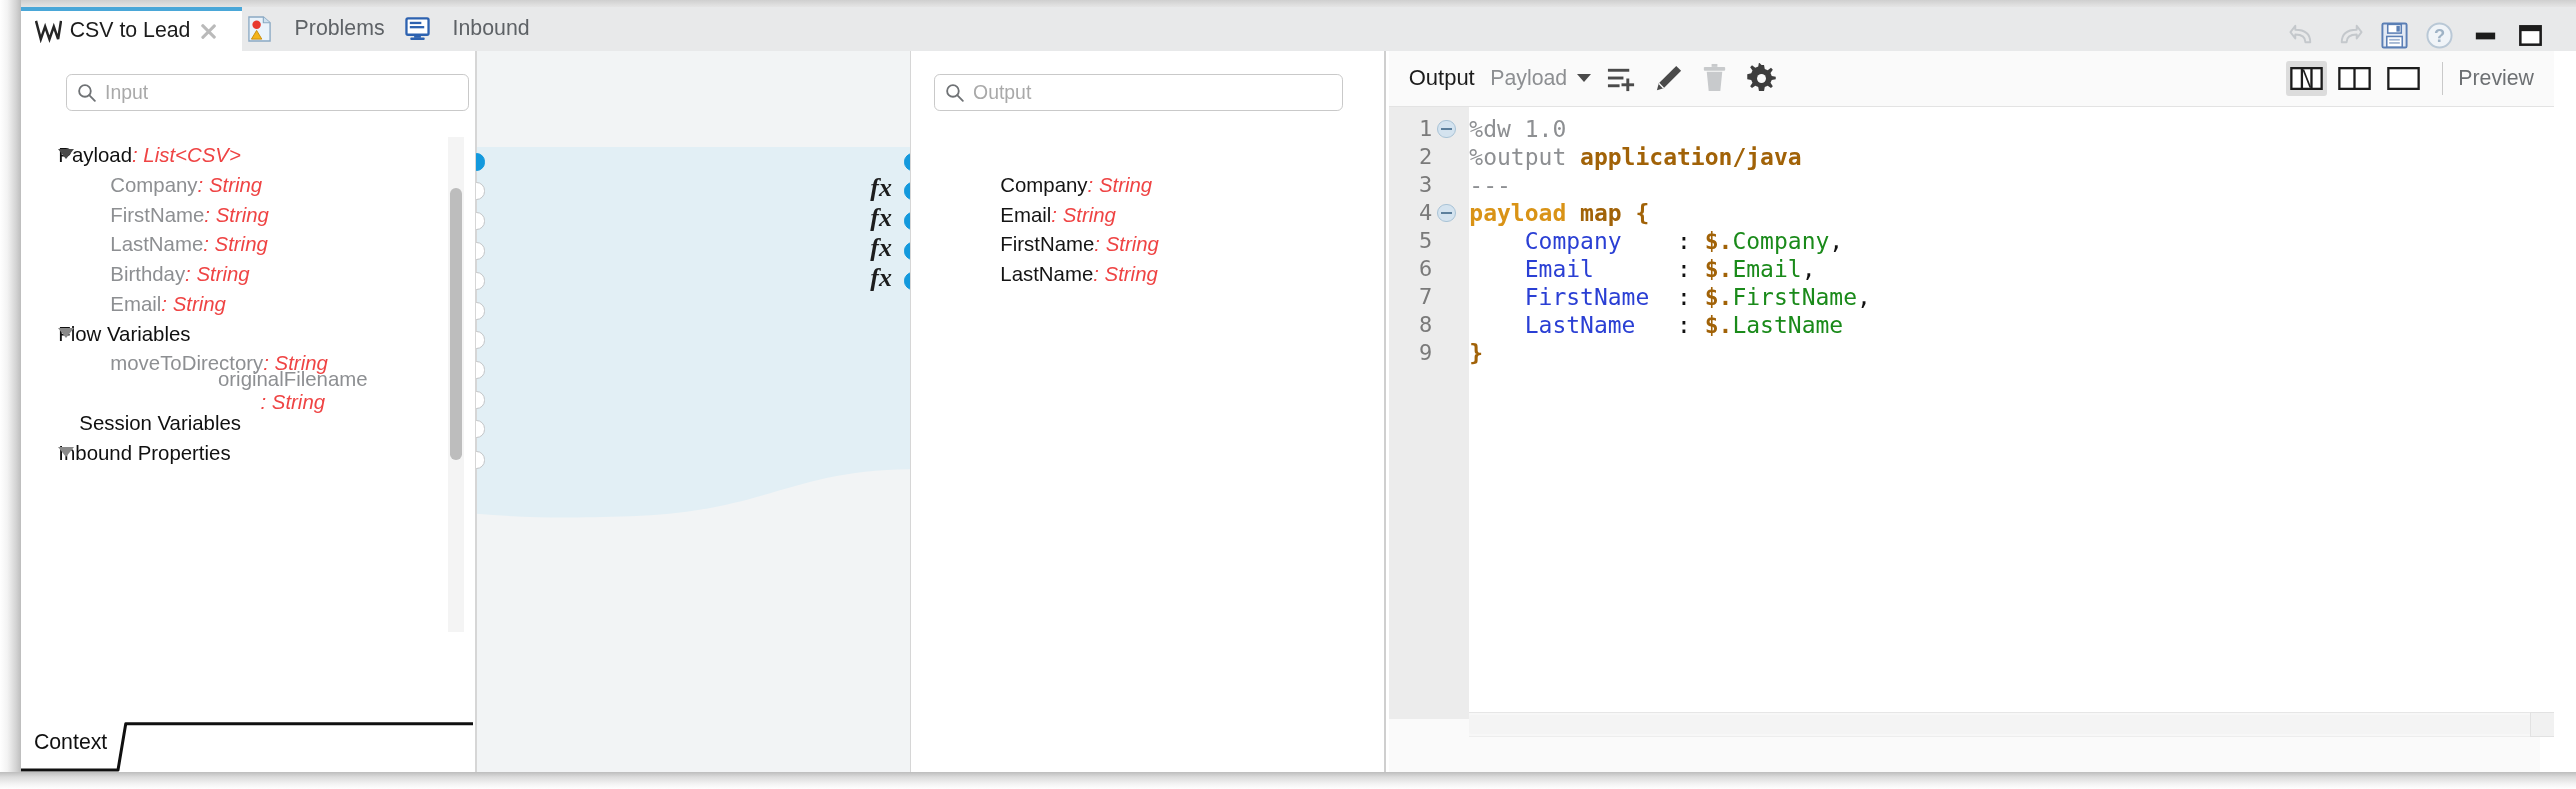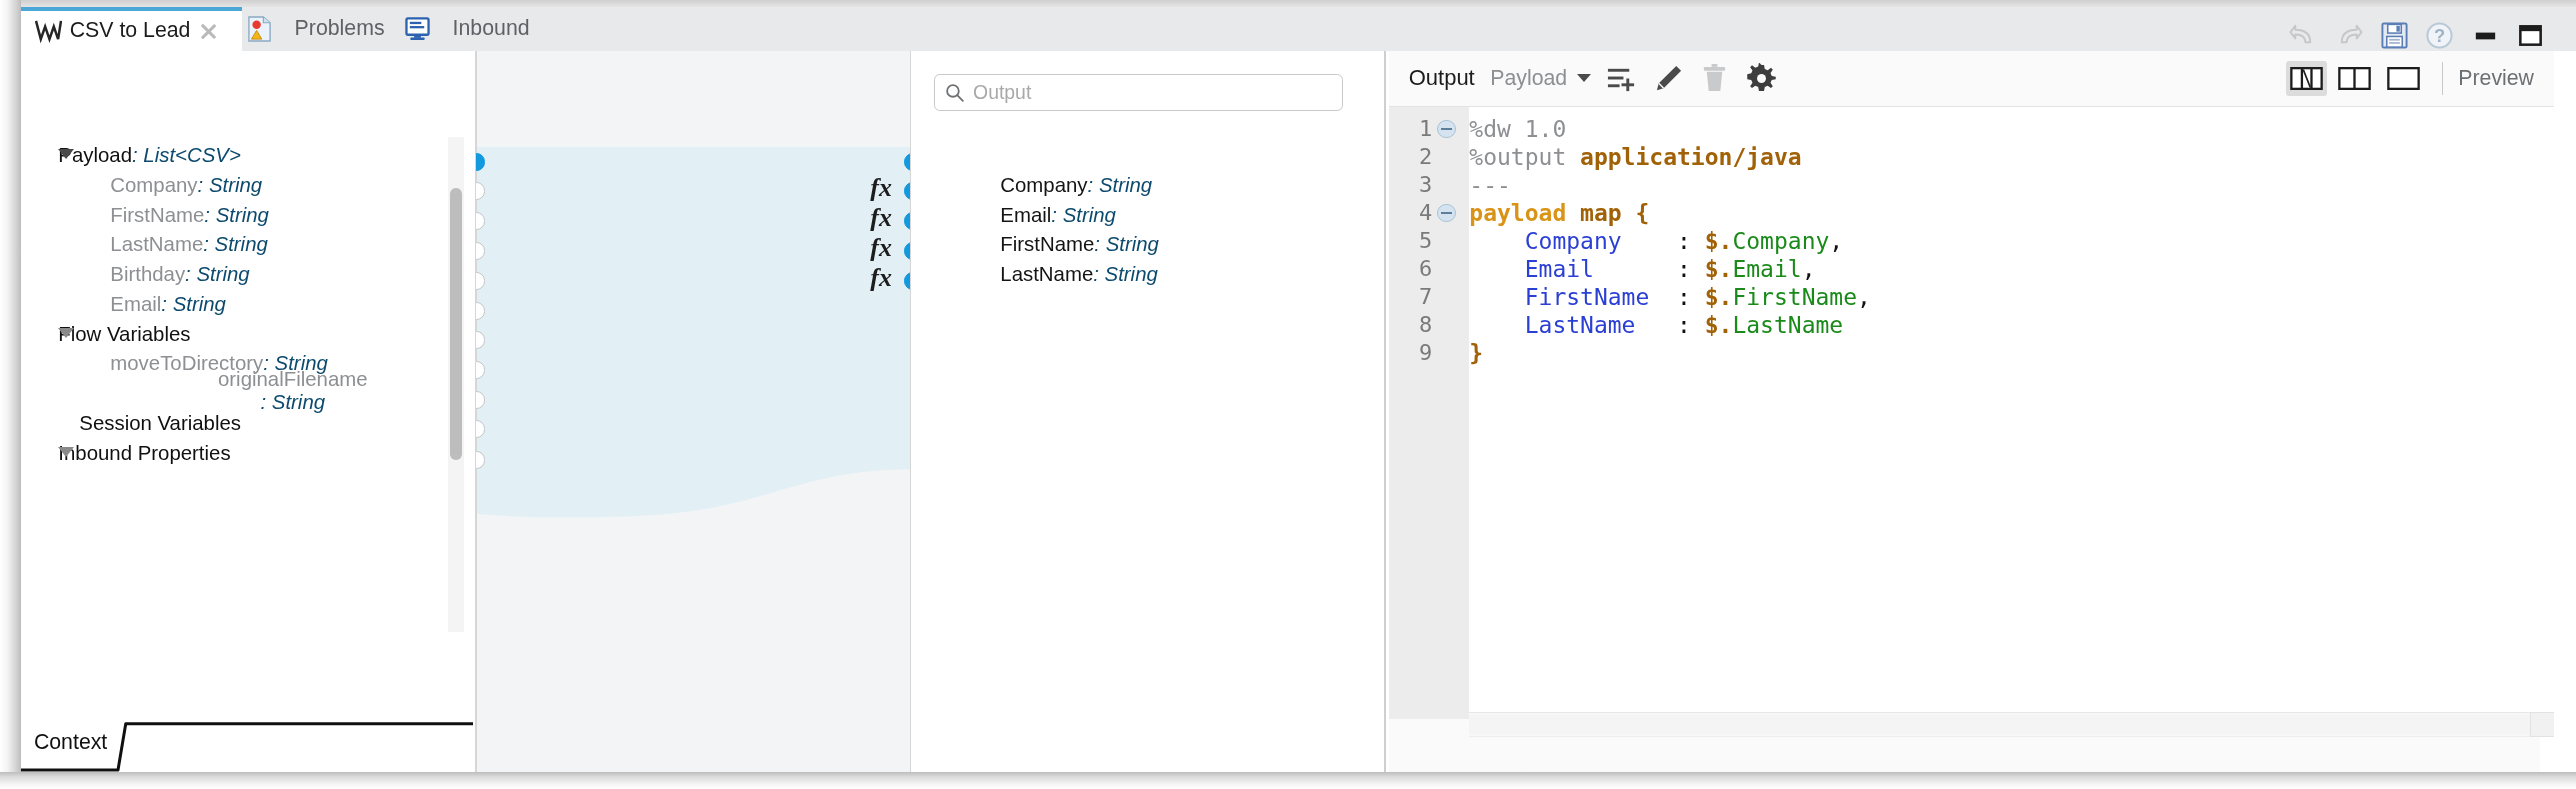--- a/index.html
+++ b/index.html
@@ -113,21 +113,21 @@
   .caret {
     position: absolute; left: 37px; top: 19.4px;
     width: 0; height: 0;
     border-left: 8.7px solid transparent; border-right: 8.7px solid transparent;
     border-top: 10.7px solid #4a4a4a;
   }
   .caret.gray { border-top-color: #8a8a8a; }
   .tree-row.root .t-name { color: #101010; font-weight: 400; }
   .tree-row.plain .t-name { color: #101010; }
   .tree-row.child .t-name { color: #8d8f92; }
-  .t-type { color: #0c4a6e; font-style: italic; }
+  .t-type { color: #ef4444; font-style: italic; }
 
   
   .tree-scroll {
     position: absolute; left: 427px; top: 87px; width: 15.5px; height: 495px;
     background: #f4f4f4;
   }
   .tree-scroll .thumb {
     position: absolute; left: 1.9px; top: 51px; width: 11.6px; height: 272px;
     background: #bdbdbd; border-radius: 5.8px;
   }
@@ -336,20 +336,27 @@
       <svg class="ti static" viewBox="0 0 30 30">
         <rect x="4.5" y="5.5" width="21" height="19" fill="#ffffff" stroke="#1c1c1c" stroke-width="2.6"></rect>
         <rect x="4.5" y="5.5" width="21" height="5" fill="#1c1c1c"></rect>
       </svg>
     </div>
   </div>
 
   <div class="body-area">
 
     <div class="panel-input">
+      <div class="search-box">
+        <svg class="mag" viewBox="0 0 20 20">
+          <circle cx="8.2" cy="8.2" r="6" fill="none" stroke="#6f7275" stroke-width="1.9"></circle>
+          <path d="M12.6 12.6 L18.4 18.4" stroke="#6f7275" stroke-width="1.9" stroke-linecap="round"></path>
+        </svg>
+        <input placeholder="Input" style="">
+      </div>
       <div class="tree" id="input-tree">
           <div class="tree-row root" style="top: 0px;">
             <span class="caret"></span>
             <span class="t-name">Payload</span>
             <span class="t-type"> : List&lt;CSV&gt;</span>
           </div>
           <div class="tree-row child" style="top: 30px;">
             <span class="t-name">Company</span>
             <span class="t-type"> : String</span>
           </div>

